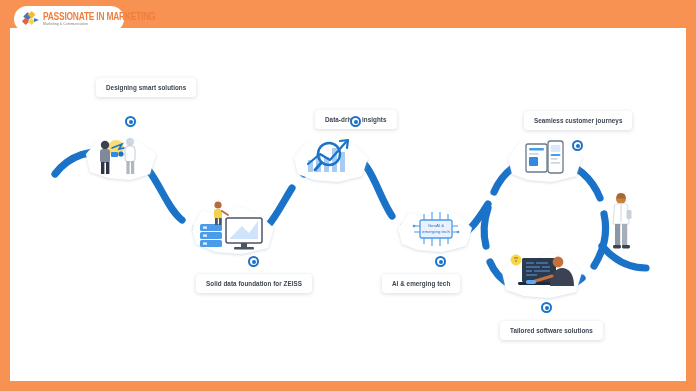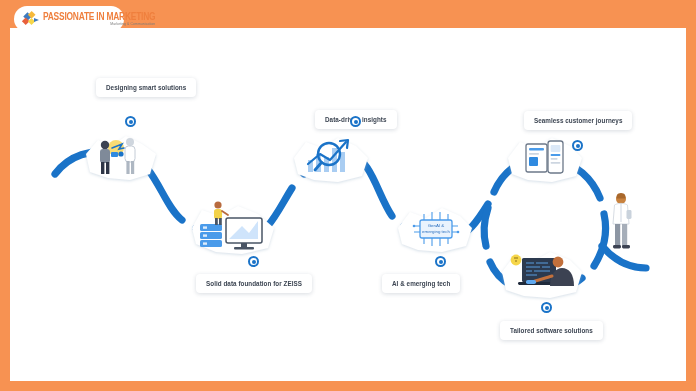--- a/index.html
+++ b/index.html
@@ -27,21 +27,21 @@
     background:#ffffff;
     border-radius:13px;
     display:flex;align-items:center;
     padding:0 6px;
     box-sizing:border-box;
     z-index:40;
   }
   .logo-mark{
     position:relative;width:20px;height:20px;flex:0 0 20px;margin-right:3px;
   }
-  .logo-text{display:flex;flex-direction:column;justify-content:center;line-height:1;align-items:flex-end;}
+  .logo-text{display:flex;flex-direction:column;justify-content:center;line-height:1;}
   .logo-title{
     font-size:8.4px;font-weight:700;letter-spacing:-0.2px;
     color:#ef7f3d;white-space:nowrap;
     transform:scaleY(1.25);transform-origin:left center;
   }
   .logo-sub{
     font-size:3.4px;color:#7a7a7a;white-space:nowrap;margin-top:3px;
     letter-spacing:0.1px;
   }
   

